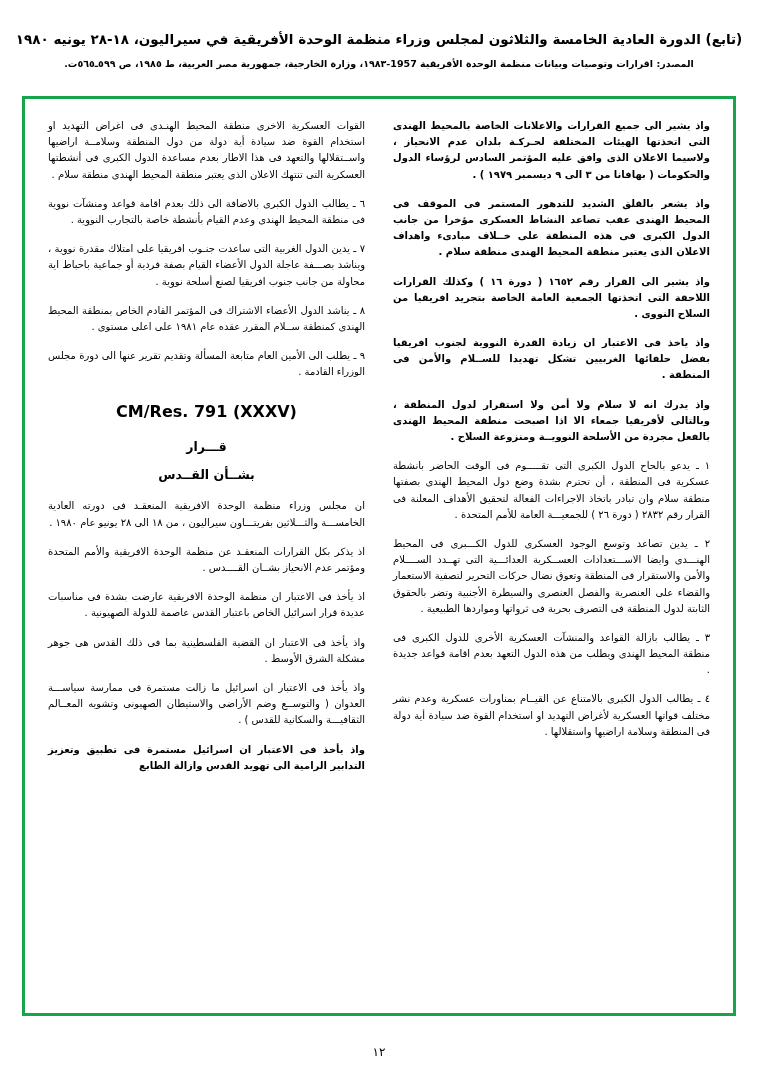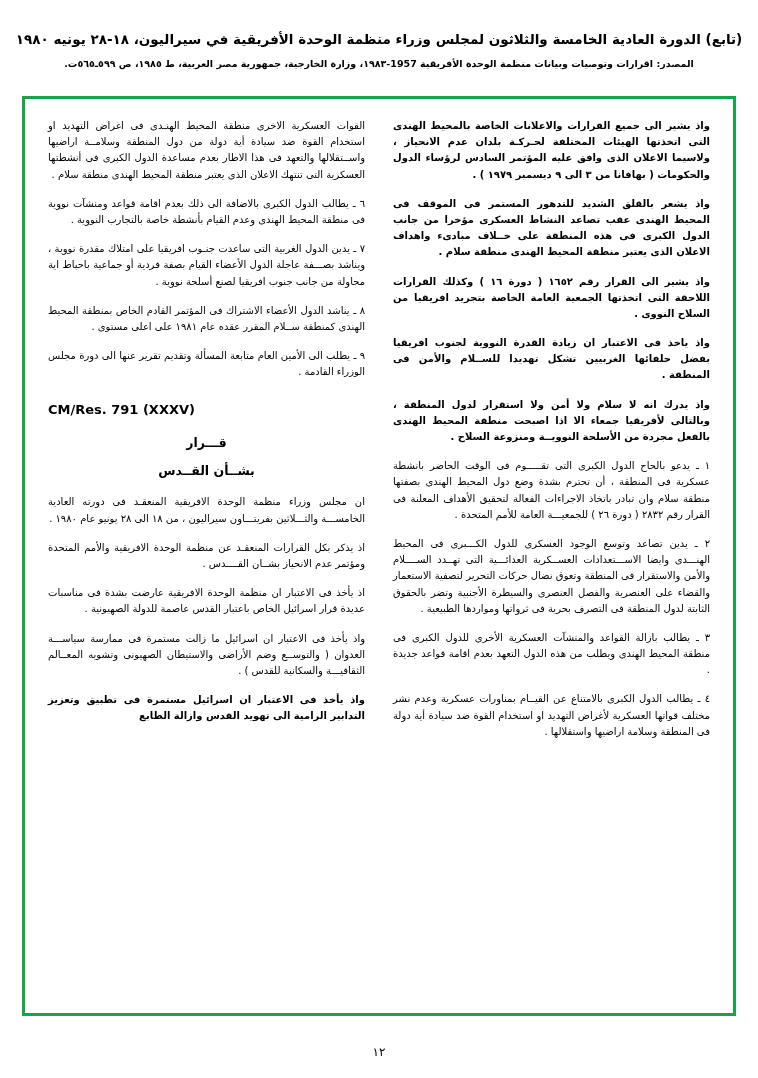--- a/index.html
+++ b/index.html
@@ -71,24 +71,24 @@
     font-size: 10px;
     line-height: 1.62;
     text-align: justify;
     text-align-last: right;
   }
   p.par.bold {
     font-weight: bold;
   }
   .res-id {
     margin: 22px 0 18px 0;
-    font-size: 13px;
+    font-size: 16px;
     font-weight: bold;
     direction: ltr;
-    text-align: left;
+    text-align: center;
   }
   .center-head {
     text-align: center;
     font-size: 12.5px;
     font-weight: bold;
     margin: 13px 0 8px 0;
     letter-spacing: 4px;
   }
   .center-head.sub {
     margin-bottom: 16px;
@@ -136,20 +136,21 @@
       <p class="par">٨ ـ يناشد الدول الأعضاء الاشتراك فى المؤتمر القادم الخاص بمنطقة المحيط الهندى كمنطقة ســلام المقرر عقده عام ١٩٨١ على اعلى مستوى .</p>
       <p class="par">٩ ـ يطلب الى الأمين العام متابعة المسألة وتقديم تقرير عنها الى دورة مجلس الوزراء القادمة .</p>
 
       <div class="res-id">CM/Res. 791 (XXXV)</div>
       <div class="center-head">قـــرار</div>
       <div class="center-head sub">بشــأن القــدس</div>
 
       <p class="par">ان مجلس وزراء منظمة الوحدة الافريقية المنعقـد فى دورته العادية الخامســـة والثـــلاثين بفريتـــاون سيراليون ، من ١٨ الى ٢٨ يونيو عام ١٩٨٠ .</p>
       <p class="par">اذ يذكر بكل القرارات المنعقـد عن منظمة الوحدة الافريقية والأمم المتحدة ومؤتمر عدم الانحياز بشــان القــــدس .</p>
       <p class="par">اذ يأخذ فى الاعتبار ان منظمة الوحدة الافريقية عارضت بشدة فى مناسبات عديدة قرار اسرائيل الخاص باعتبار القدس عاصمة للدولة الصهيونية .</p>
+      <p class="par">واذ يأخذ فى الاعتبار ان القضية الفلسطينية بما فى ذلك القدس هى جوهر مشكلة الشرق الأوسط .</p>
       <p class="par">واذ يأخذ فى الاعتبار ان اسرائيل ما زالت مستمرة فى ممارسة سياســـة العدوان ( والتوســع وضم الأراضى والاستيطان الصهيونى وتشويه المعــالم الثقافيـــة والسكانية للقدس ) .</p>
       <p class="par bold">واذ يأخذ فى الاعتبار ان اسرائيل مستمرة فى تطبيق وتعزيز التدابير الرامية الى تهويد القدس وازالة الطابع</p>
     </div>
 
   </div>
 
   <div class="pageno">١٢</div>
 
 </div>
 

